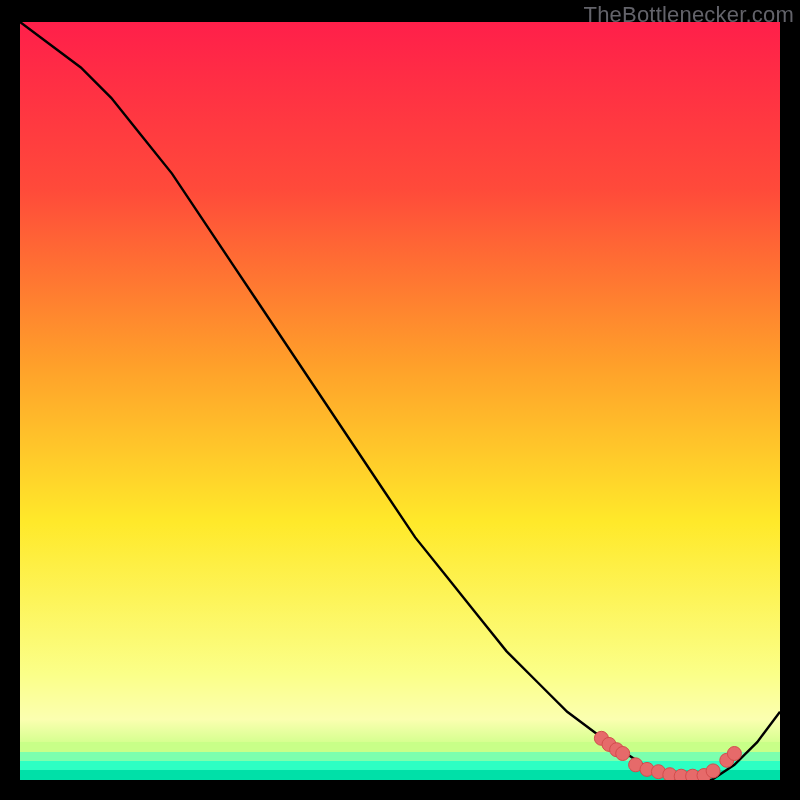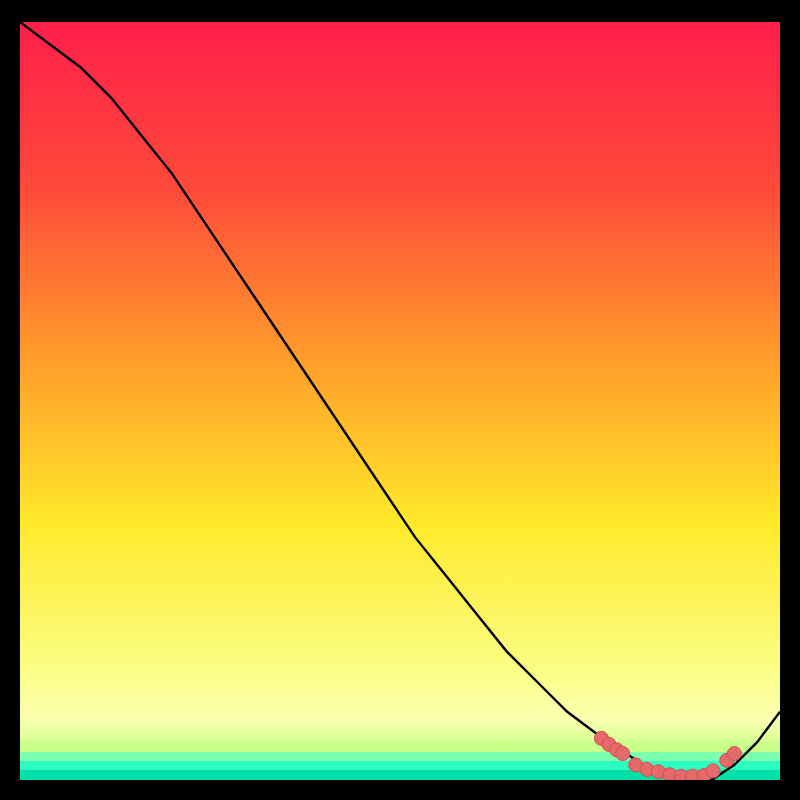--- a/index.html
+++ b/index.html
@@ -33,20 +33,21 @@
     top: 22px;
     width: 760px;
     height: 758px;
   }
   svg { display: block; }
 </style>
 </head>
 <body>
 
 <div class="frame">
+  <div class="watermark">TheBottlenecker.com</div>
 
   <div class="plot-wrap">
     <svg id="chart" width="760" height="758" viewBox="0 0 760 758">
       <defs>
         <linearGradient id="bg-grad" x1="0" y1="0" x2="0" y2="1">
           <stop id="g0" offset="0%" stop-color="#ff1f4a"></stop>
           <stop id="g1" offset="22%" stop-color="#ff4a3a"></stop>
           <stop id="g2" offset="45%" stop-color="#ff9f2a"></stop>
           <stop id="g3" offset="66%" stop-color="#ffe92a"></stop>
           <stop id="g4" offset="86%" stop-color="#fbff88"></stop>

